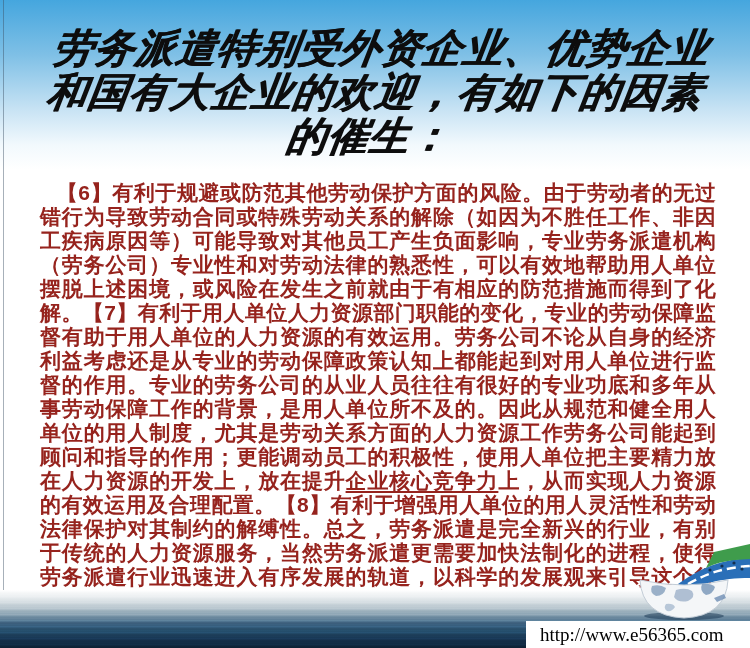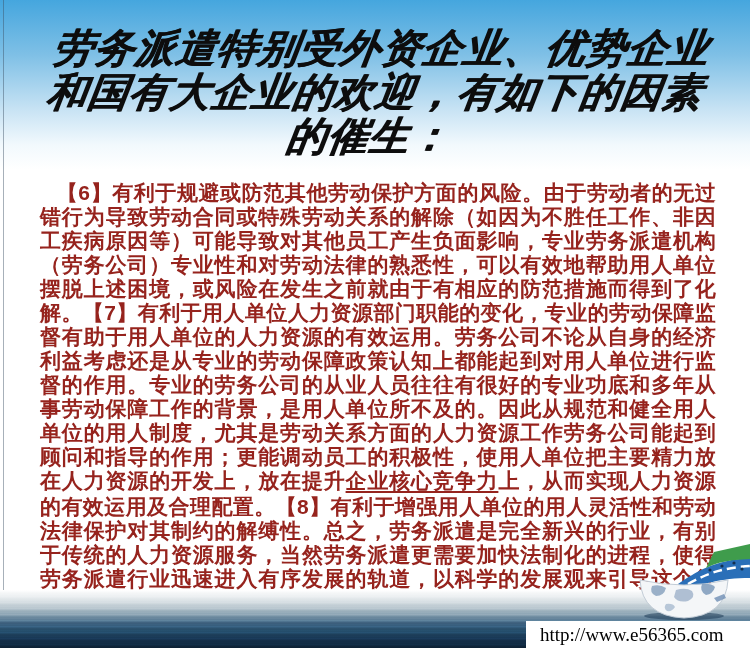--- a/index.html
+++ b/index.html
@@ -26,21 +26,21 @@
   }
   .body-text{
     position:absolute;left:40px;right:34px;top:181px;
     font-size:21px;line-height:24px;
     font-weight:bold;
     color:#96231d;
     text-align:justify;
     text-indent:0.8em;
     letter-spacing:0.2px;
   }
-  .body-text .u{text-decoration:underline;text-underline-offset:3px;font-family:Liberation Mono, monospace;}
+  .body-text .u{text-decoration:underline;text-underline-offset:3px;}
   .return-mark{
     color:#6f7b85;font-weight:normal;font-size:18px;padding-left:4px;
     text-decoration:none;display:inline-block;
   }
   .ocean{
     position:absolute;left:0;right:0;bottom:0;height:58px;
     background:linear-gradient(180deg,#ffffff 0%,#e2e8eb 16%,#bcc9d1 30%,#829dae 44%,#406584 57%,#26506e 70%,#173552 84%,#0d2337 100%);
   }
   .ocean:after{
     content:"";position:absolute;inset:0;

